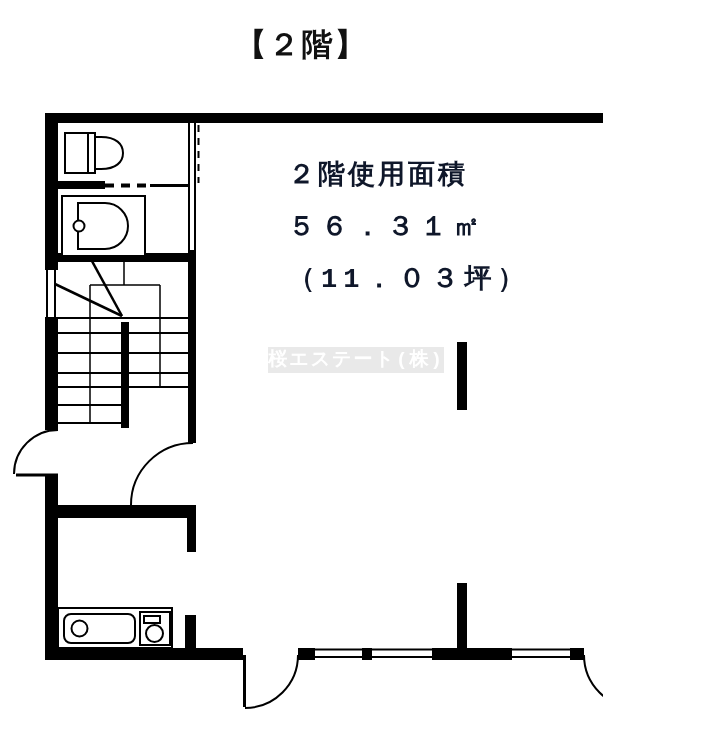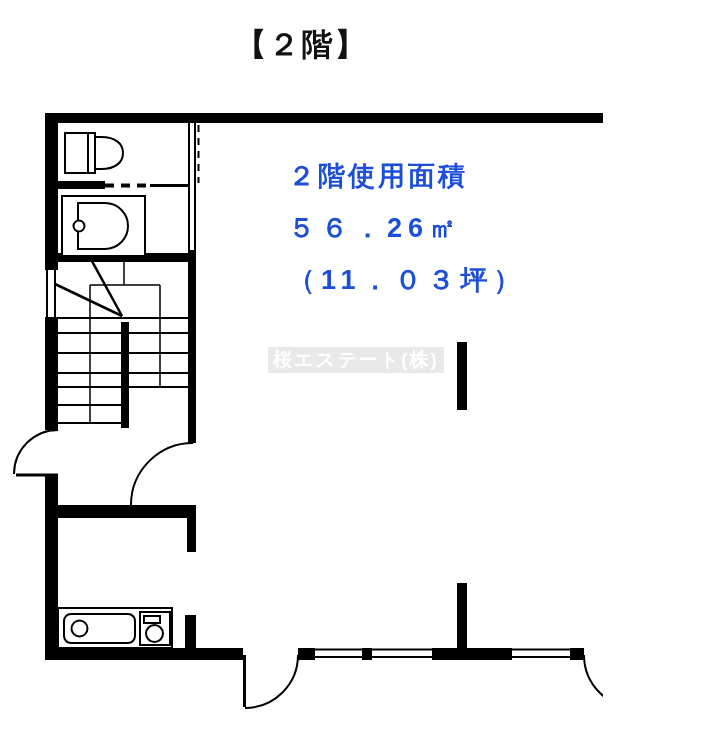--- a/index.html
+++ b/index.html
@@ -1,31 +1,31 @@
 <!DOCTYPE html>
 <html><head>
 <meta charset="utf-8">
 <style>
   html,body{margin:0;padding:0;background:#ffffff;}
   .canvas{
     position:relative;
     width:603px;height:729px;
     background:#ffffff;
-    font-family:Liberation Sans, sans-serif;
+    font-family:Liberation Mono, monospace;
     overflow:hidden;
   }
   .plan-svg{position:absolute;left:0;top:0;z-index:1;}
   .floor-title{
     position:absolute;left:0;top:24px;width:100%;
     text-align:center;font-size:31px;font-weight:bold;color:#111;
     letter-spacing:2px;z-index:3;
   }
   .area-block{
     position:absolute;left:288px;top:150px;z-index:3;
-    color:#1d4ed8;font-weight:bold;
+    color:#0f172a;font-weight:bold;
   }
   .area-line{font-size:27px;line-height:52px;letter-spacing:3px;white-space:nowrap;}
   .area-line.nums{letter-spacing:6px;}
   .watermark{
     position:absolute;left:268px;top:347px;width:176px;height:26px;
     background:#e9e9e9;color:#ffffff;z-index:2;
     font-size:19px;line-height:26px;text-align:center;
     letter-spacing:2px;white-space:nowrap;font-weight:bold;
   }
 </style>
@@ -163,19 +163,19 @@
         <rect x="144" y="616" width="16" height="7"></rect>
         <circle cx="154.5" cy="633.5" r="8.5"></circle>
       </g>
     </g>
   </svg>
 
   <div class="floor-title">【２階】</div>
 
   <div class="area-block">
     <div class="area-line">２階使用面積</div>
-    <div class="area-line nums">５６．26㎡</div>
+    <div class="area-line nums">５６．３１㎡</div>
     <div class="area-line nums">（11．０３坪）</div>
   </div>
 
   <div class="watermark">桜エステート(株)</div>
 
 </div>
 
 </body></html>

